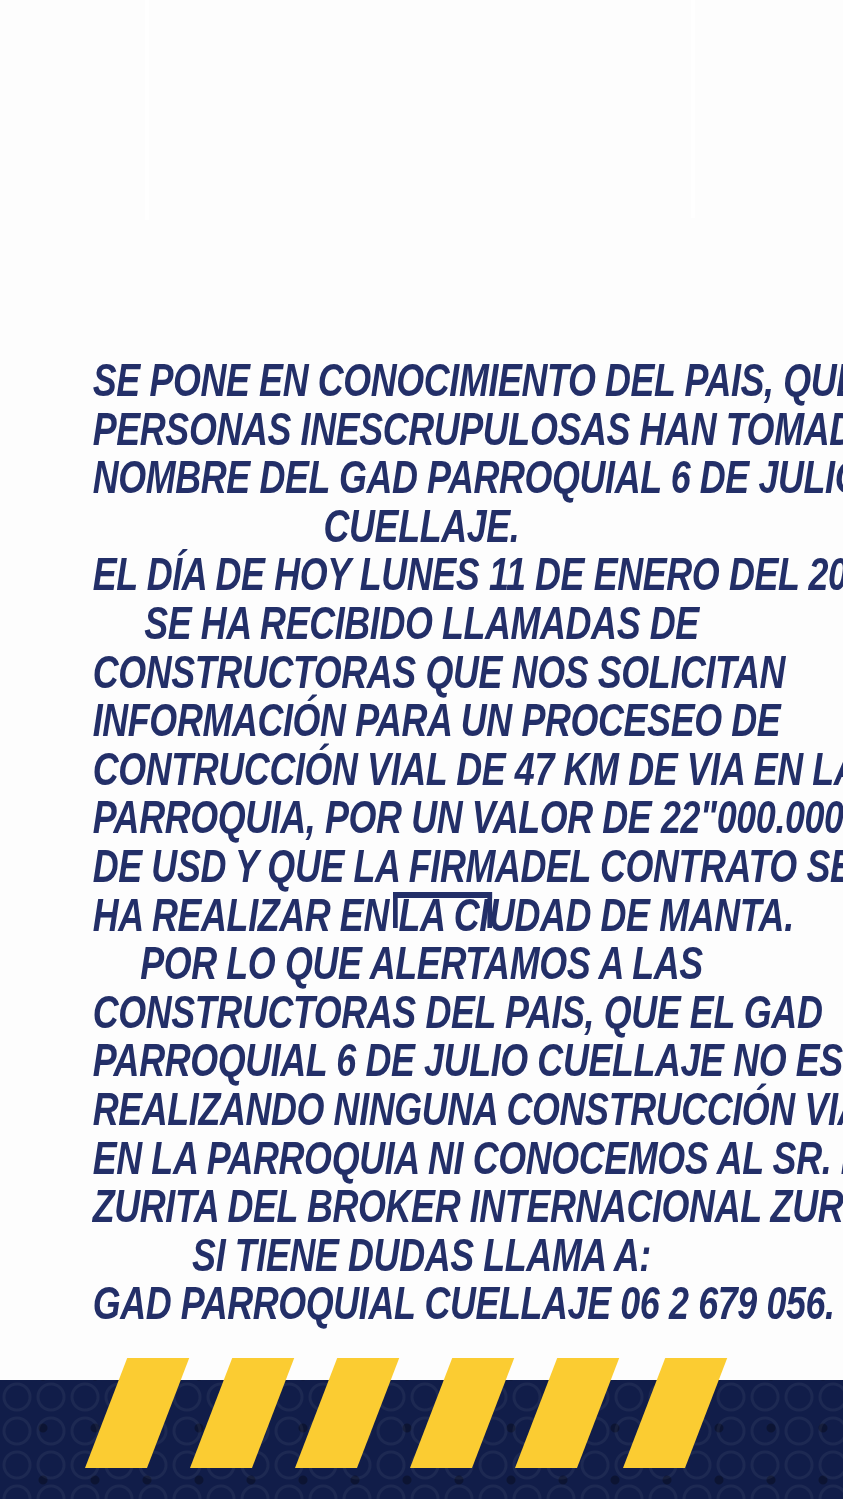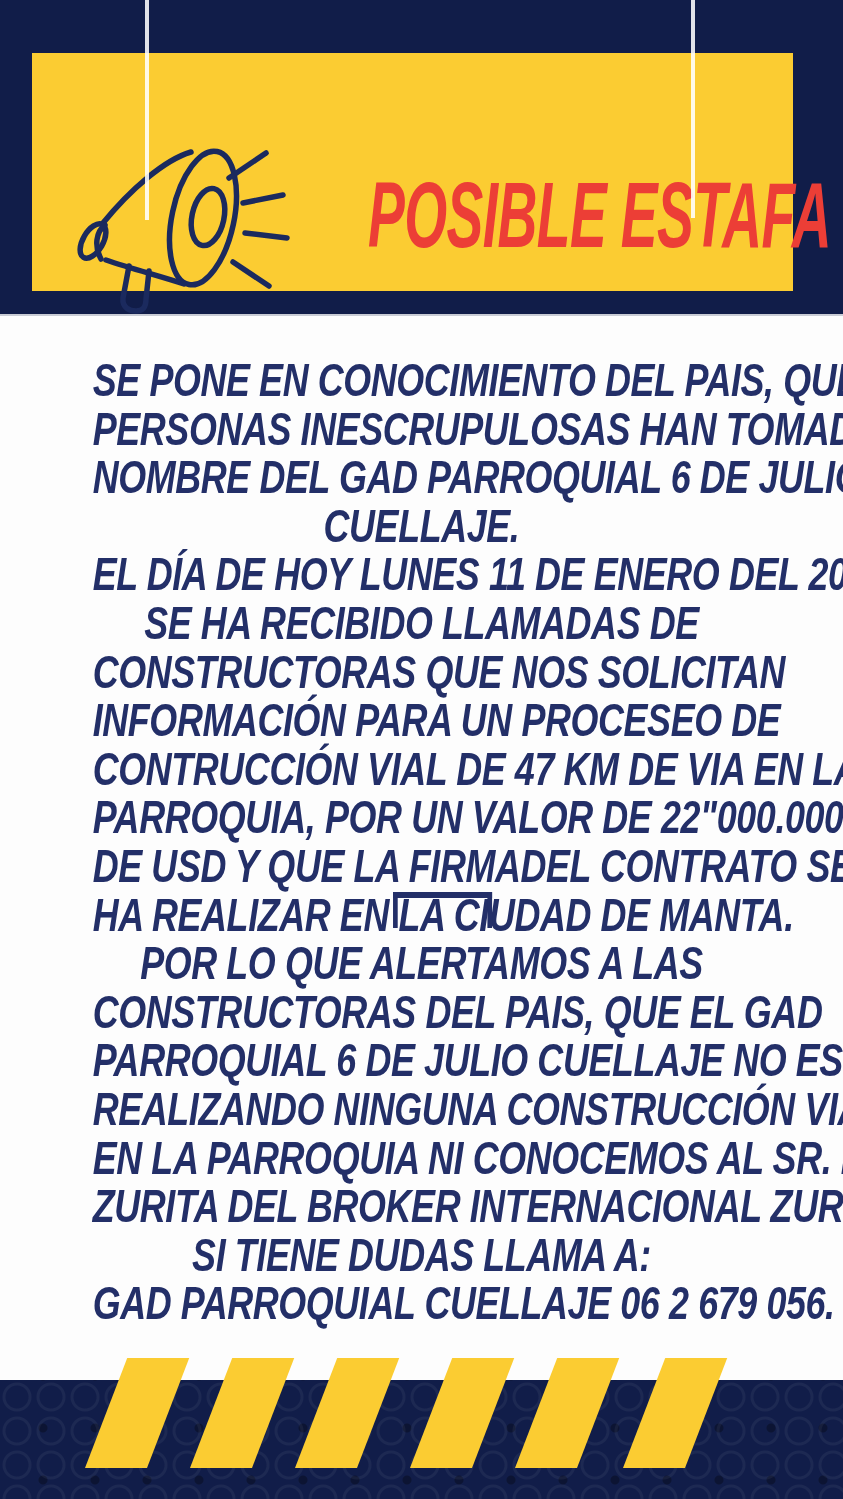--- a/index.html
+++ b/index.html
@@ -65,43 +65,20 @@
   .stripe:nth-child(3){ left:295px; }
   .stripe:nth-child(4){ left:410px; }
   .stripe:nth-child(5){ left:515px; }
   .stripe:nth-child(6){ left:623px; }
 </style>
 </head>
 <body>
 
 <div class="poster">
 
-  <div class="top-band">
-    <div class="yellow-panel">
-      <svg class="megaphone" width="230" height="200" viewBox="0 0 230 200" fill="none" stroke="#1b2a5e" stroke-width="5.5" stroke-linecap="round" stroke-linejoin="round">
-
-        <ellipse cx="131" cy="80" rx="31" ry="68" transform="rotate(12 131 80)"></ellipse>
-        <ellipse cx="136" cy="79" rx="16" ry="29" transform="rotate(12 136 79)"></ellipse>
-
-        <path d="M 119 14 C 92 22 58 52 31 85"></path>
-        <path d="M 34 122 C 60 131 88 138 112 146"></path>
-
-        <ellipse cx="21" cy="103" rx="10" ry="19" transform="rotate(30 21 103)"></ellipse>
-        <path d="M 33 87 C 24 94 22 108 29 121"></path>
-
-        <path d="M 57 128 L 51 160 C 50 170 58 173 64 173 C 71 173 74 169 74 161 L 77 133"></path>
-
-        <path d="M 157 40 L 194 15"></path>
-        <path d="M 171 65 L 211 57"></path>
-        <path d="M 173 95 L 215 100"></path>
-        <path d="M 161 124 L 197 148"></path>
-      </svg>
-      <div class="poster-title">POSIBLE ESTAFA</div>
-    </div>
-  </div>
 
   <div class="string string-left"></div>
   <div class="string string-right"></div>
 
   <div class="body-block">
     <div class="line">SE PONE EN CONOCIMIENTO DEL PAIS, QUE</div>
     <div class="line">PERSONAS INESCRUPULOSAS HAN TOMADO EL</div>
     <div class="line">NOMBRE DEL GAD PARROQUIAL 6 DE JULIO</div>
     <div class="line">CUELLAJE.</div>
     <div class="line">EL DÍA DE HOY LUNES 11 DE ENERO DEL 2023,</div>

